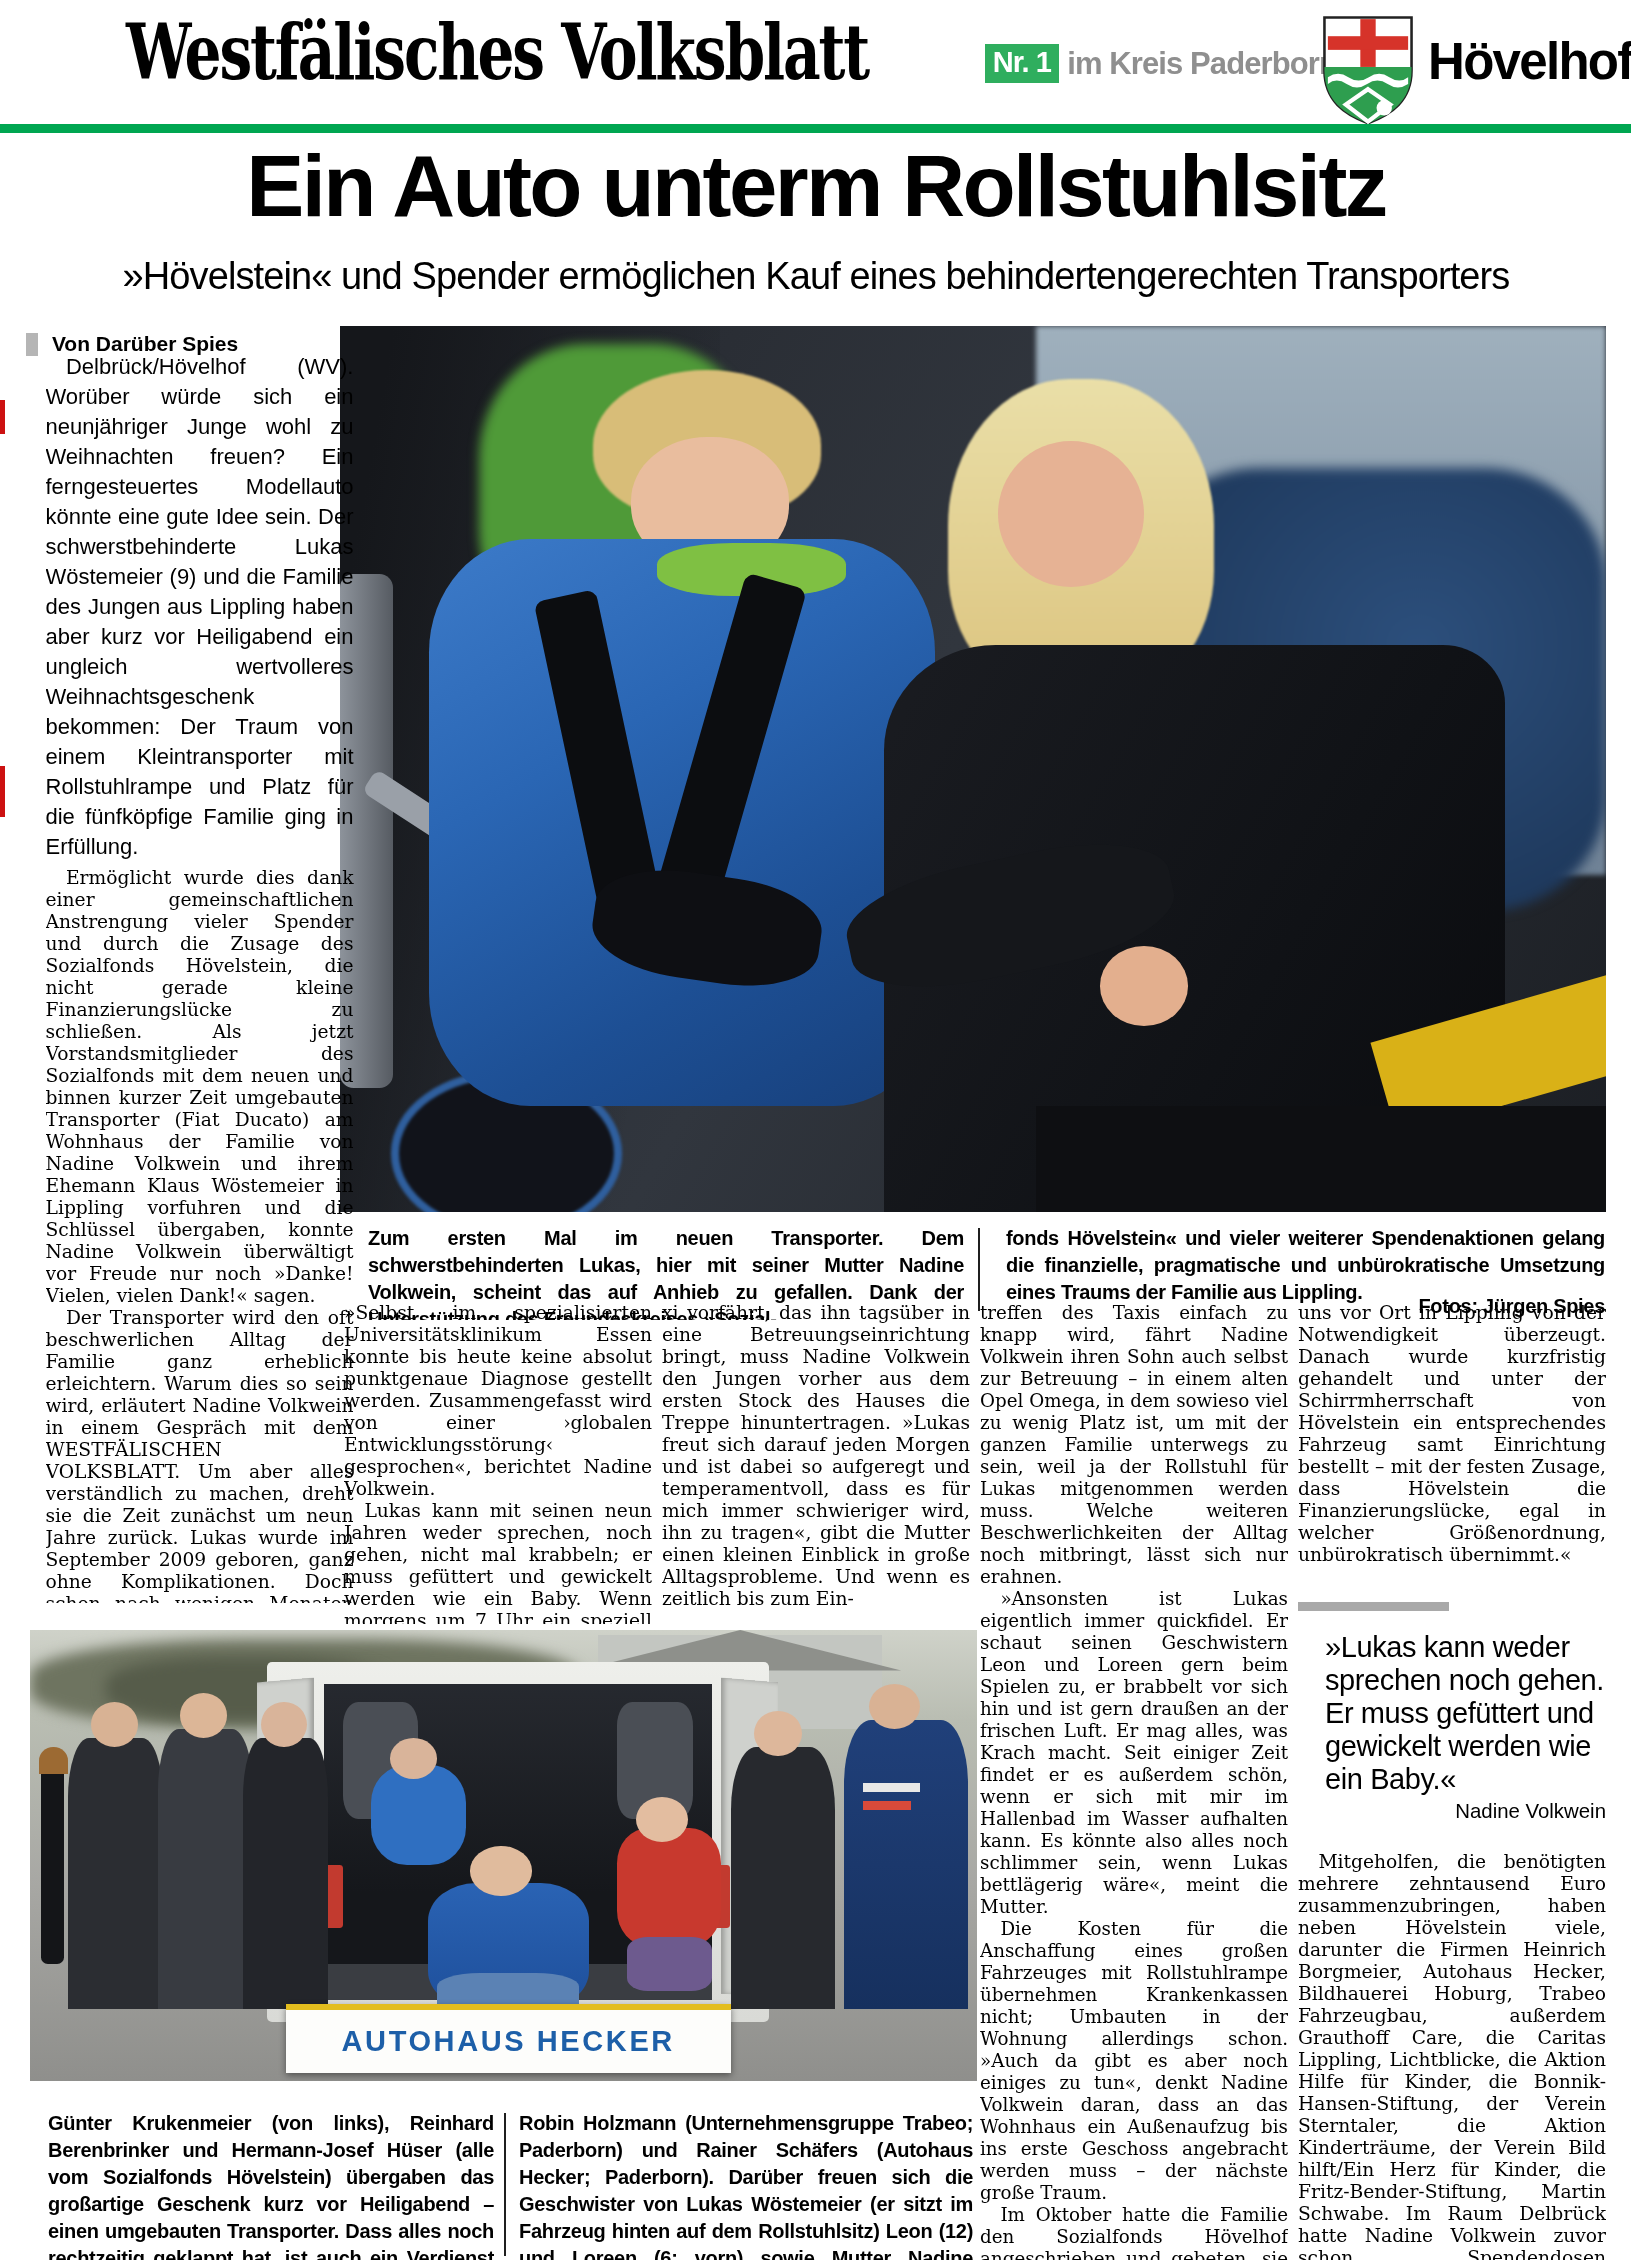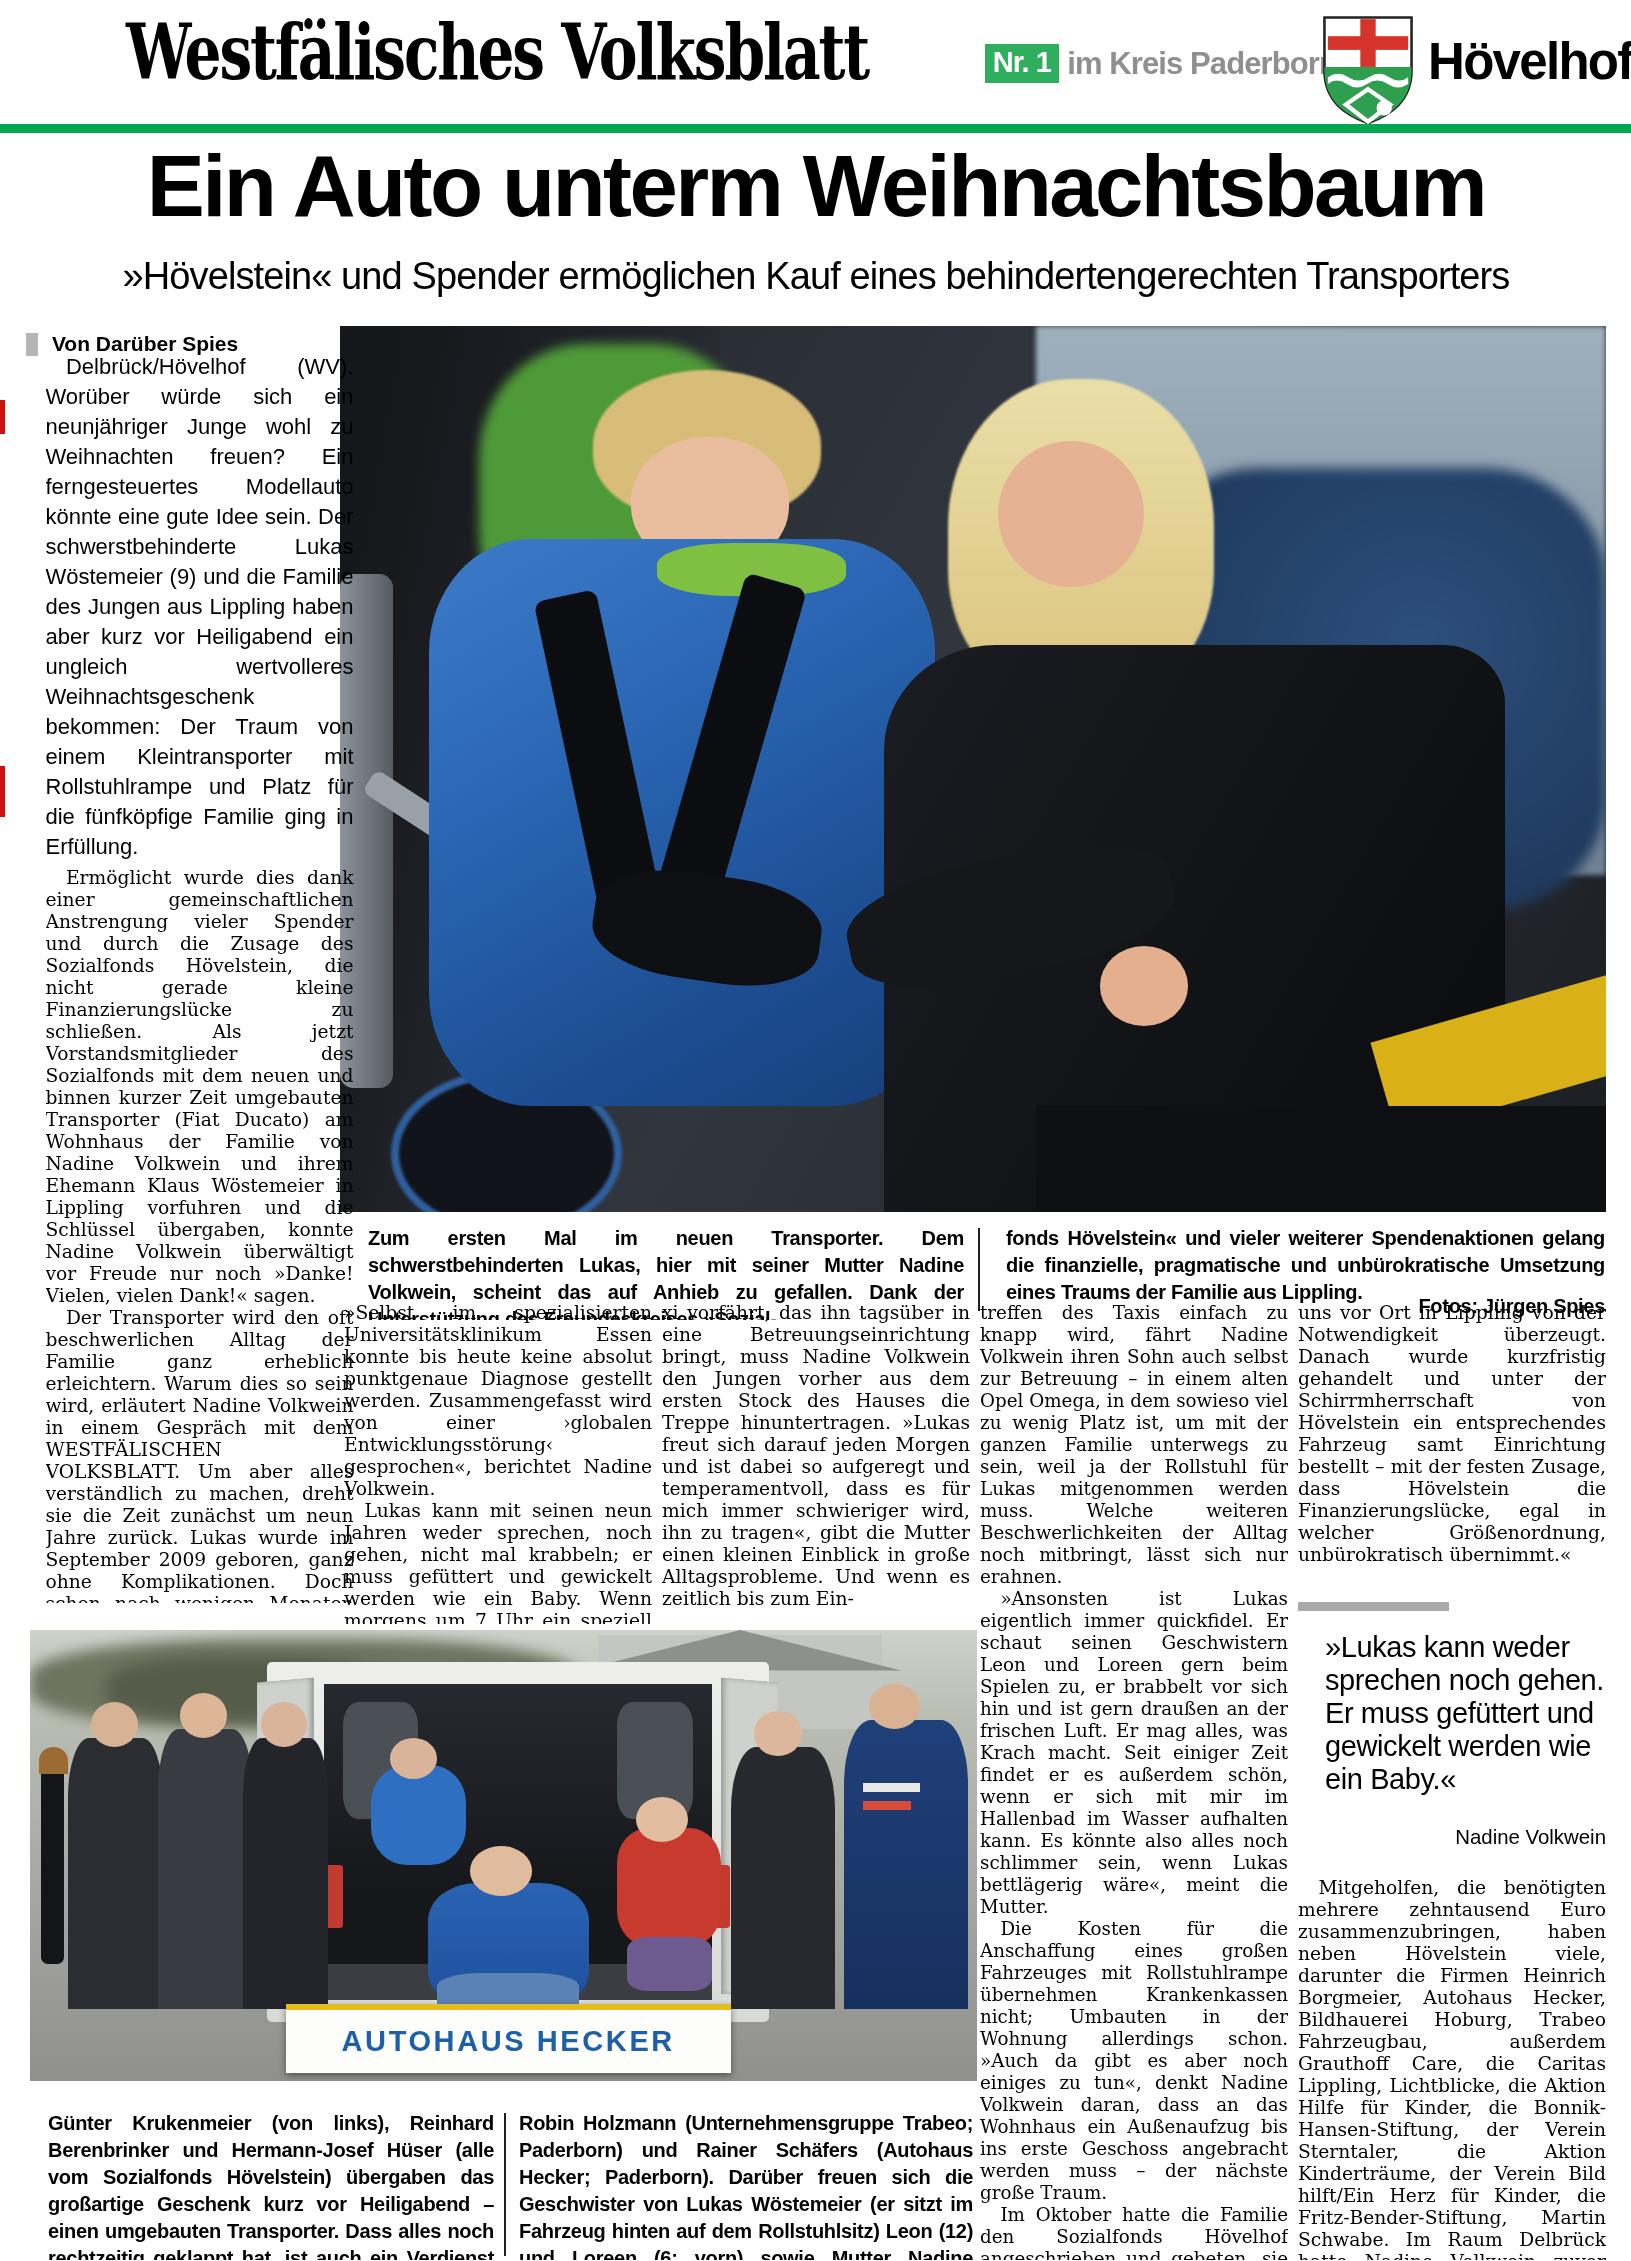--- a/index.html
+++ b/index.html
@@ -34,21 +34,21 @@
   
   .caption{font-size:20px;line-height:27px;font-weight:bold;letter-spacing:-0.3px;text-align:justify;overflow:hidden;}
   .caption p{margin:0;}
   .credit{position:absolute;right:0;bottom:0;font-weight:bold;font-size:20px;background:#fff;padding-left:12px;}
   .vrule{width:1.7px;background:#1f1f1f;}
 
   
   .quote-bar{width:151px;height:8.5px;background:#a9a9a9;margin:36px 0 20.4px 0;}
   .pull-quote{font-family:"Liberation Sans",sans-serif;font-size:29px;line-height:33px;font-weight:normal;
         letter-spacing:-0.4px;padding-left:27px;text-align:left;}
-  .quote-attr{font-family:"Liberation Sans",sans-serif;font-size:20.4px;text-align:right;margin-top:30px;}
+  .quote-attr{font-family:"Liberation Sans",sans-serif;font-size:20.4px;text-align:right;margin-top:4px;}
   .after-quote{margin-top:29px !important;}
 
   
   .photo{overflow:hidden;}
   .photo *{position:absolute;}
   .main-photo{background:linear-gradient(120deg,#23262c 0%,#31363e 45%,#1b1e23 100%);}
   .photo2{background:linear-gradient(#cfd2c9 0%,#b9bdb2 20%,#a8a8a4 55%,#8f8f8c 100%);}
   .sign-board{display:flex;align-items:center;justify-content:center;background:#fdfdfb;
         border-top:6px solid #e3bd1e;box-shadow:0 2.6px 6.8px rgba(0,0,0,.45);}
   .sign-text{position:static !important;font-weight:bold;font-size:29px;letter-spacing:2.6px;color:#1d5fa8;white-space:nowrap;}
@@ -75,21 +75,21 @@
       <rect x="8" y="26" width="94" height="16" fill="#d6332a"></rect>
       <path d="M8 74 q12 -8 24 0 t24 0 t24 0 t22 0 v8 q-12 8 -24 0 t-24 0 t-24 0 t-22 0 Z" fill="#ffffff"></path>
       <path d="M55 88 l26 18 -26 20 -26 -20 Z" fill="none" stroke="#ffffff" stroke-width="5"></path>
       <circle cx="74" cy="110" r="9" fill="#ffffff"></circle>
     </svg>
   </div>
   <div class="abs town-name" style="left:1428px;top:36px;">Hövelhof</div>
 
   <div class="abs green-rule" style="left:0;top:124px;width:1632px;height:8.5px;"></div>
 
-  <div class="abs headline" style="left:0;top:140px;">Ein Auto unterm Weihnachtsbaum</div>
+  <div class="abs headline" style="left:0;top:140px;">Ein Auto unterm Rollstuhlsitz</div>
   <div class="abs subheadline" style="left:0;top:255px;">»Hövelstein« und Spender ermöglichen Kauf eines behindertengerechten Transporters</div>
 
   <div class="abs byline" style="left:25.5px;top:332px;">
     <span class="byline-square"></span>
     <span>Von Darüber Spies</span>
   </div>
 
   <div class="abs artifact" style="left:0;top:400px;width:5.1px;height:34px;"></div>
   <div class="abs artifact" style="left:0;top:766px;width:5.1px;height:51px;"></div>
 

